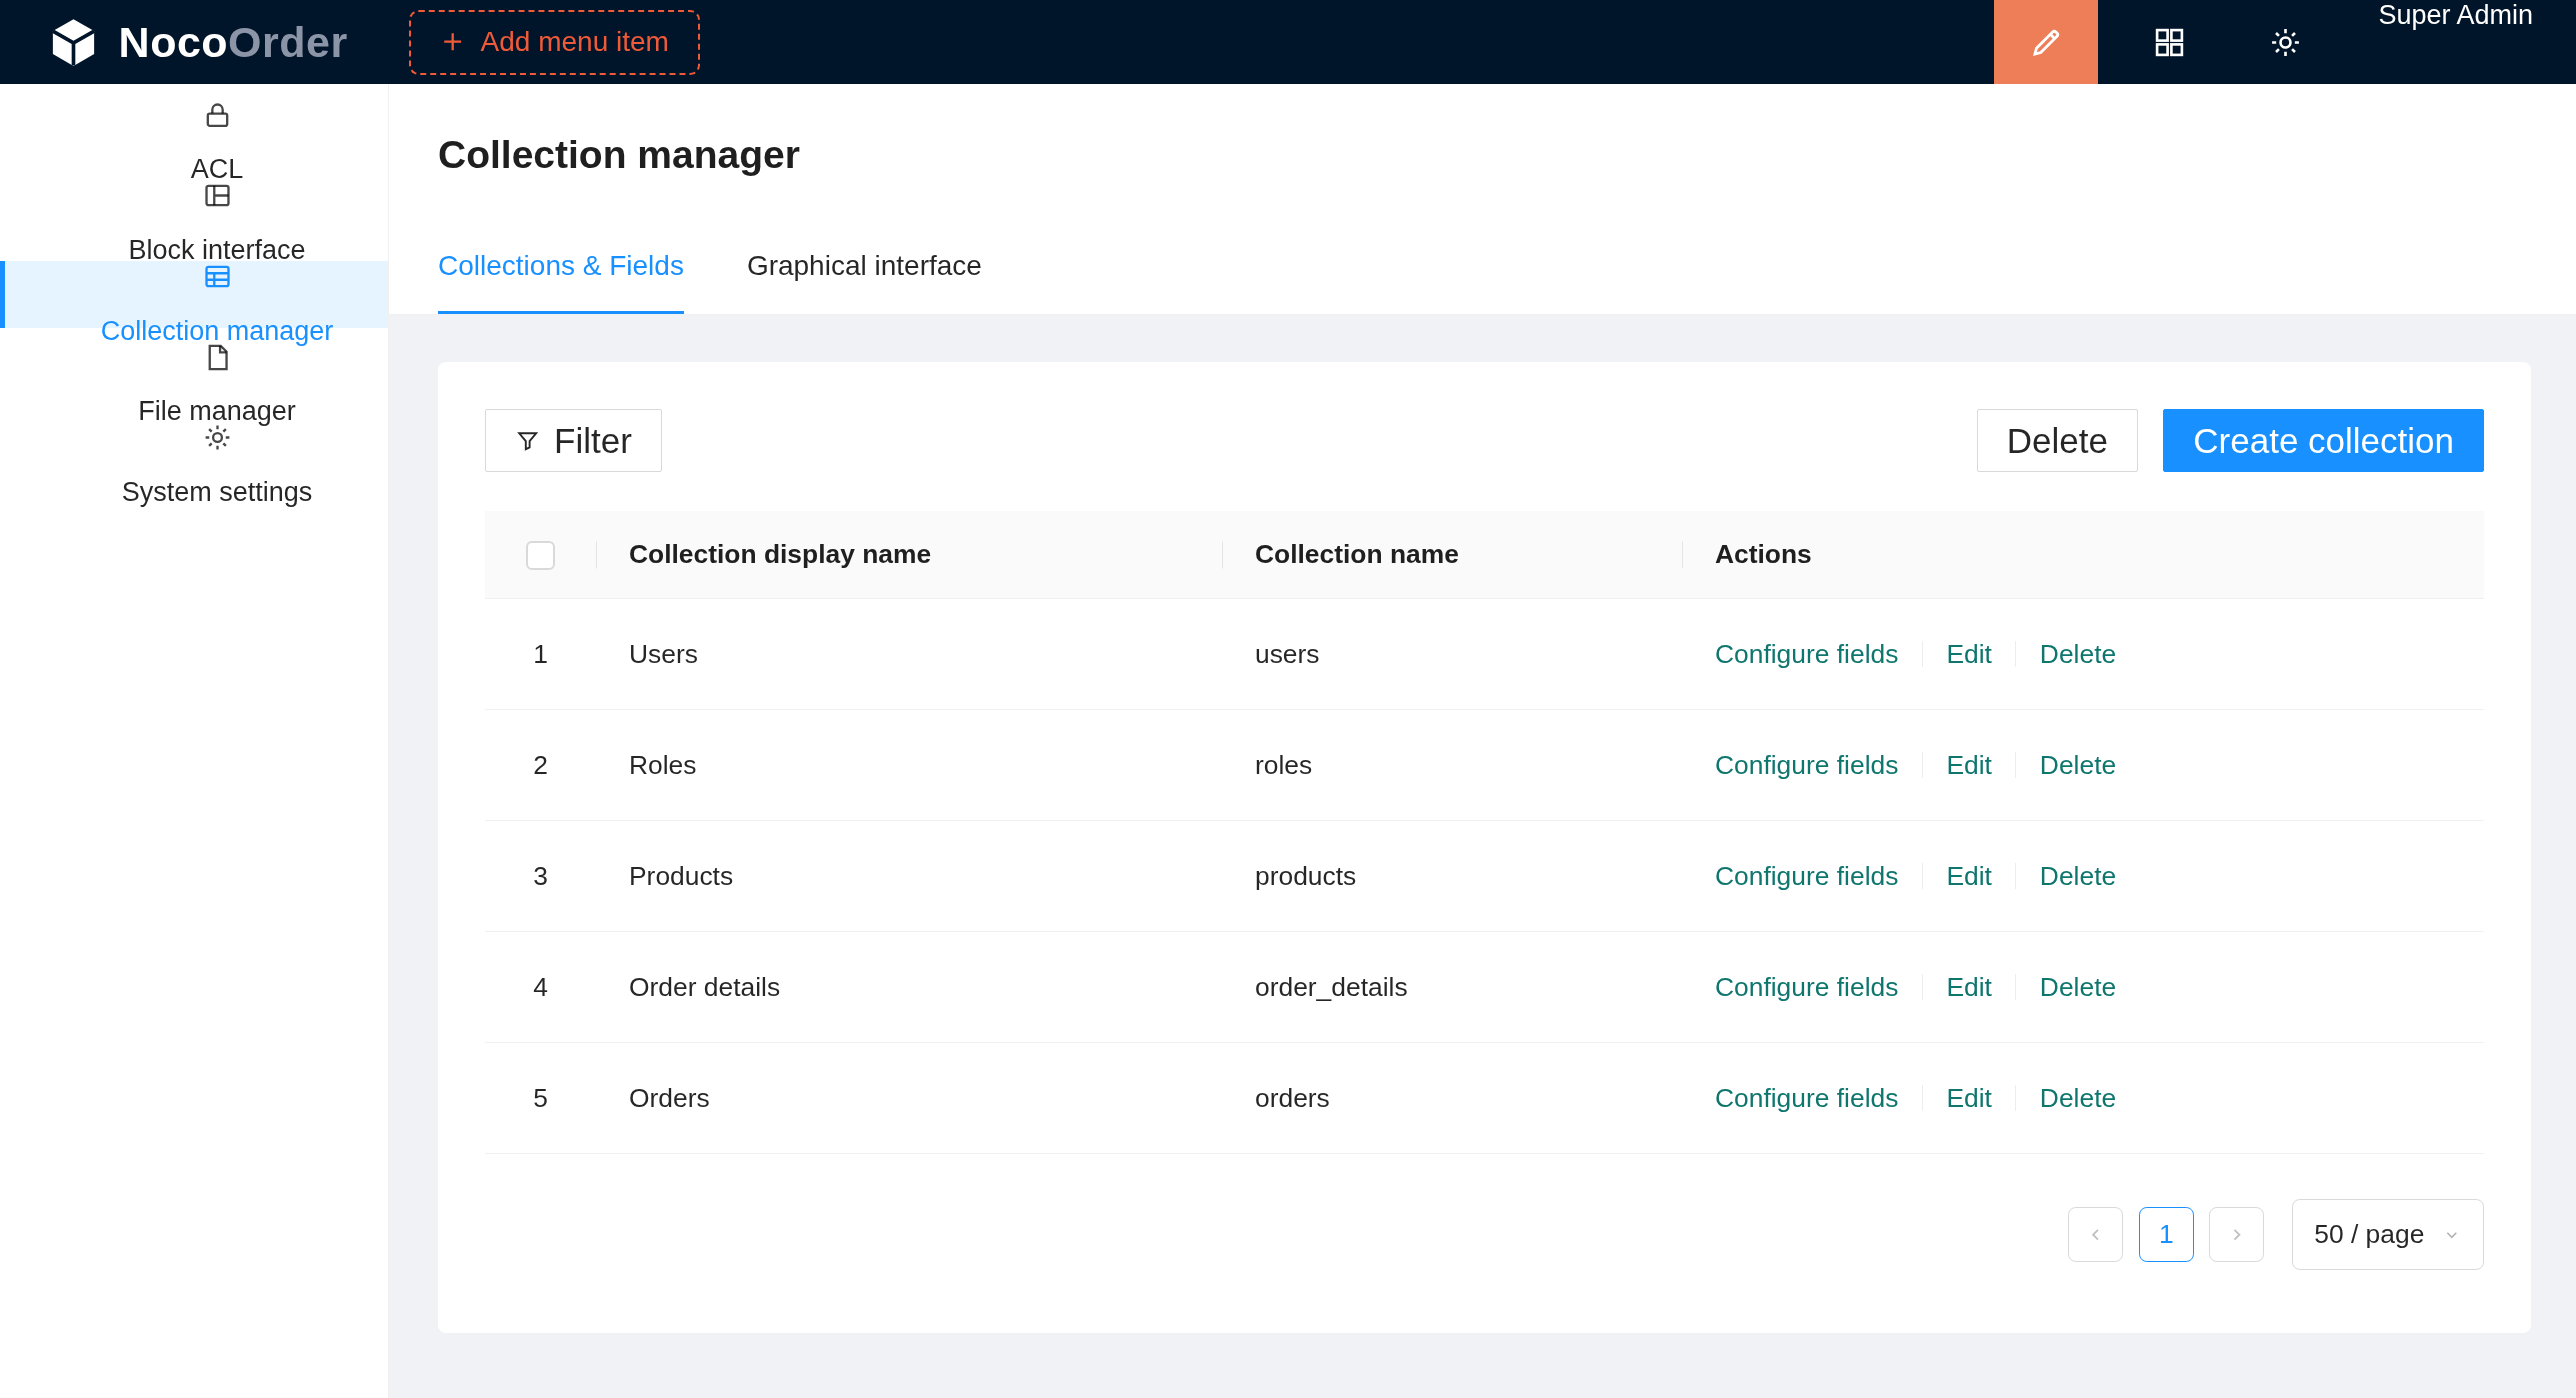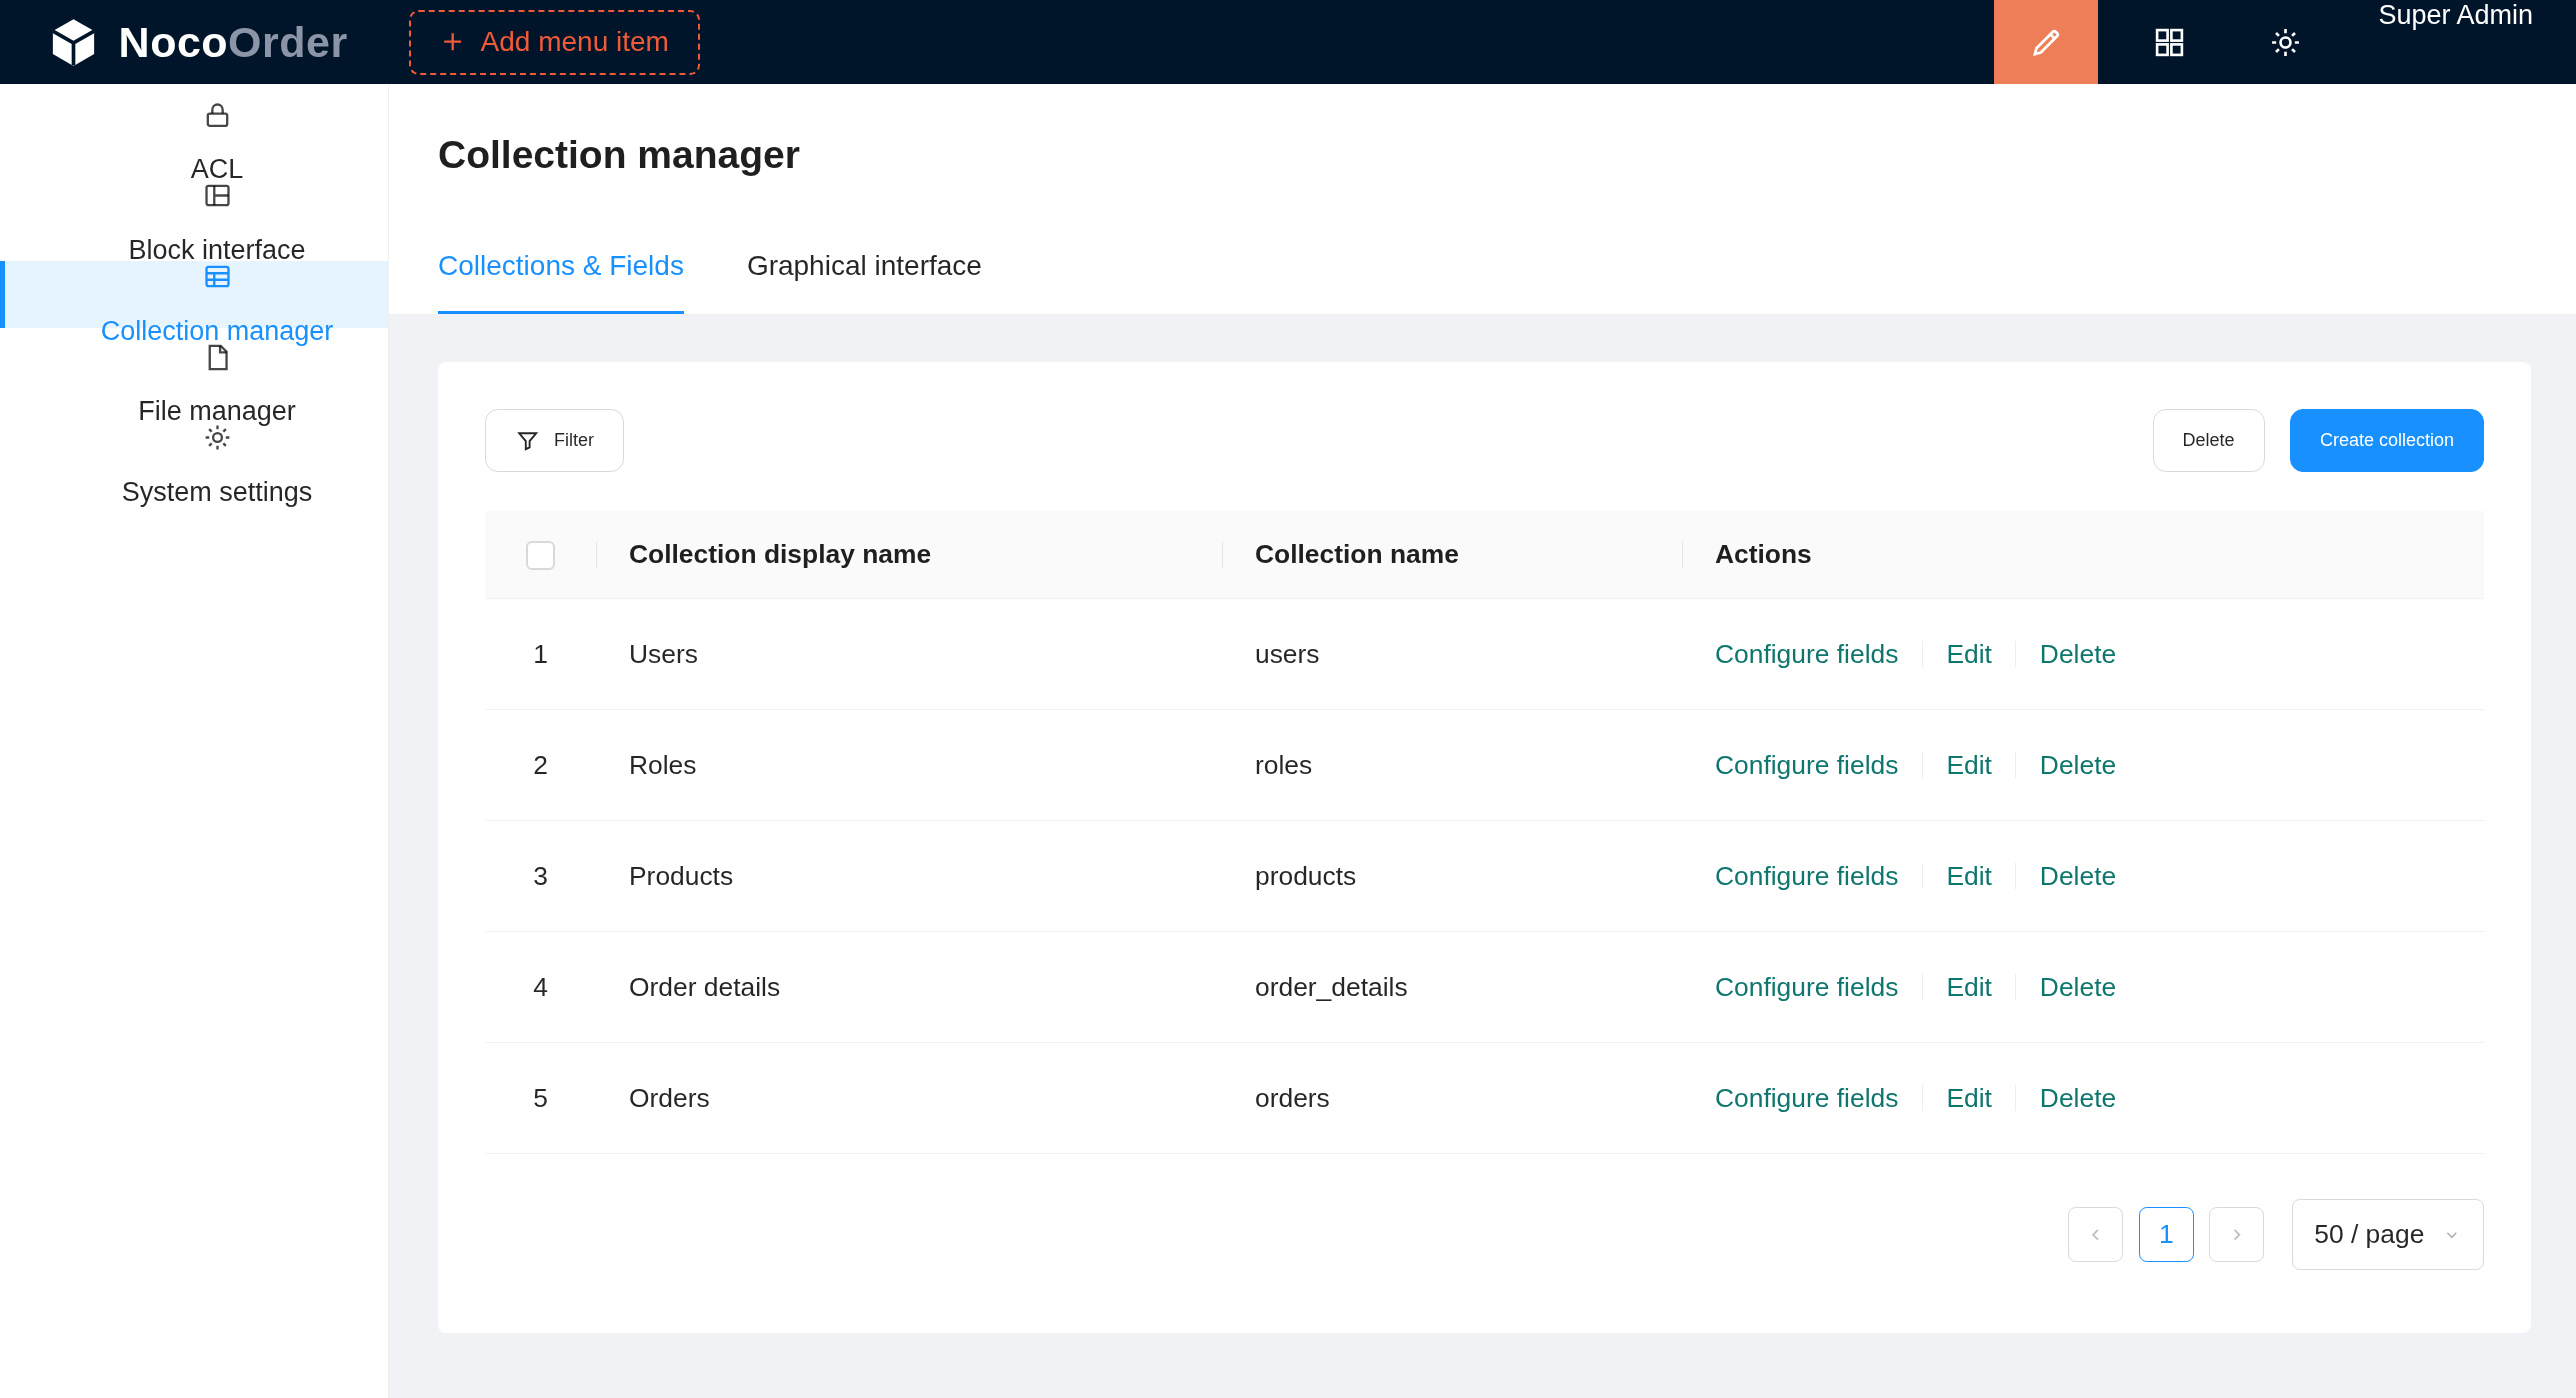--- a/index.html
+++ b/index.html
@@ -63,21 +63,21 @@
   .tabs { display:flex; gap:63px; }
   .tab { font-size:28px; padding-bottom:29px; color:rgba(0,0,0,.85); cursor:pointer; border-bottom:3.9px solid transparent; }
   .tab.active { color:#1890ff; border-bottom-color:#1890ff; font-weight:500;text-align:right; }
 
   .content { flex:1; padding:47px 45px 0 49px; overflow:hidden; }
   .card { background:#fff; border-radius:7.8px; padding:47px 47px 63px; }
 
   
   .toolbar { display:flex; align-items:center; }
   .btn {
-    height:63px; font-size:18px; border:1px solid #d9d9d9; background:#fff; border-radius:13px;
+    height:63px; font-size:35px; border:1px solid #d9d9d9; background:#fff; border-radius:2px;
     padding:0 29px; display:inline-flex; align-items:center; gap:13.7px;
     color:rgba(0,0,0,.85); cursor:pointer; font-family:inherit;
   }
   .btn svg { width:25.4px; height:25.4px; }
   .btn.primary { background:#1890ff; border-color:#1890ff; color:#fff; }
   .toolbar .spacer { flex:1; }
   .toolbar .btn + .btn { margin-left:25.4px; }
 
   
   .table { margin-top:39px; font-size:26.4px; }

